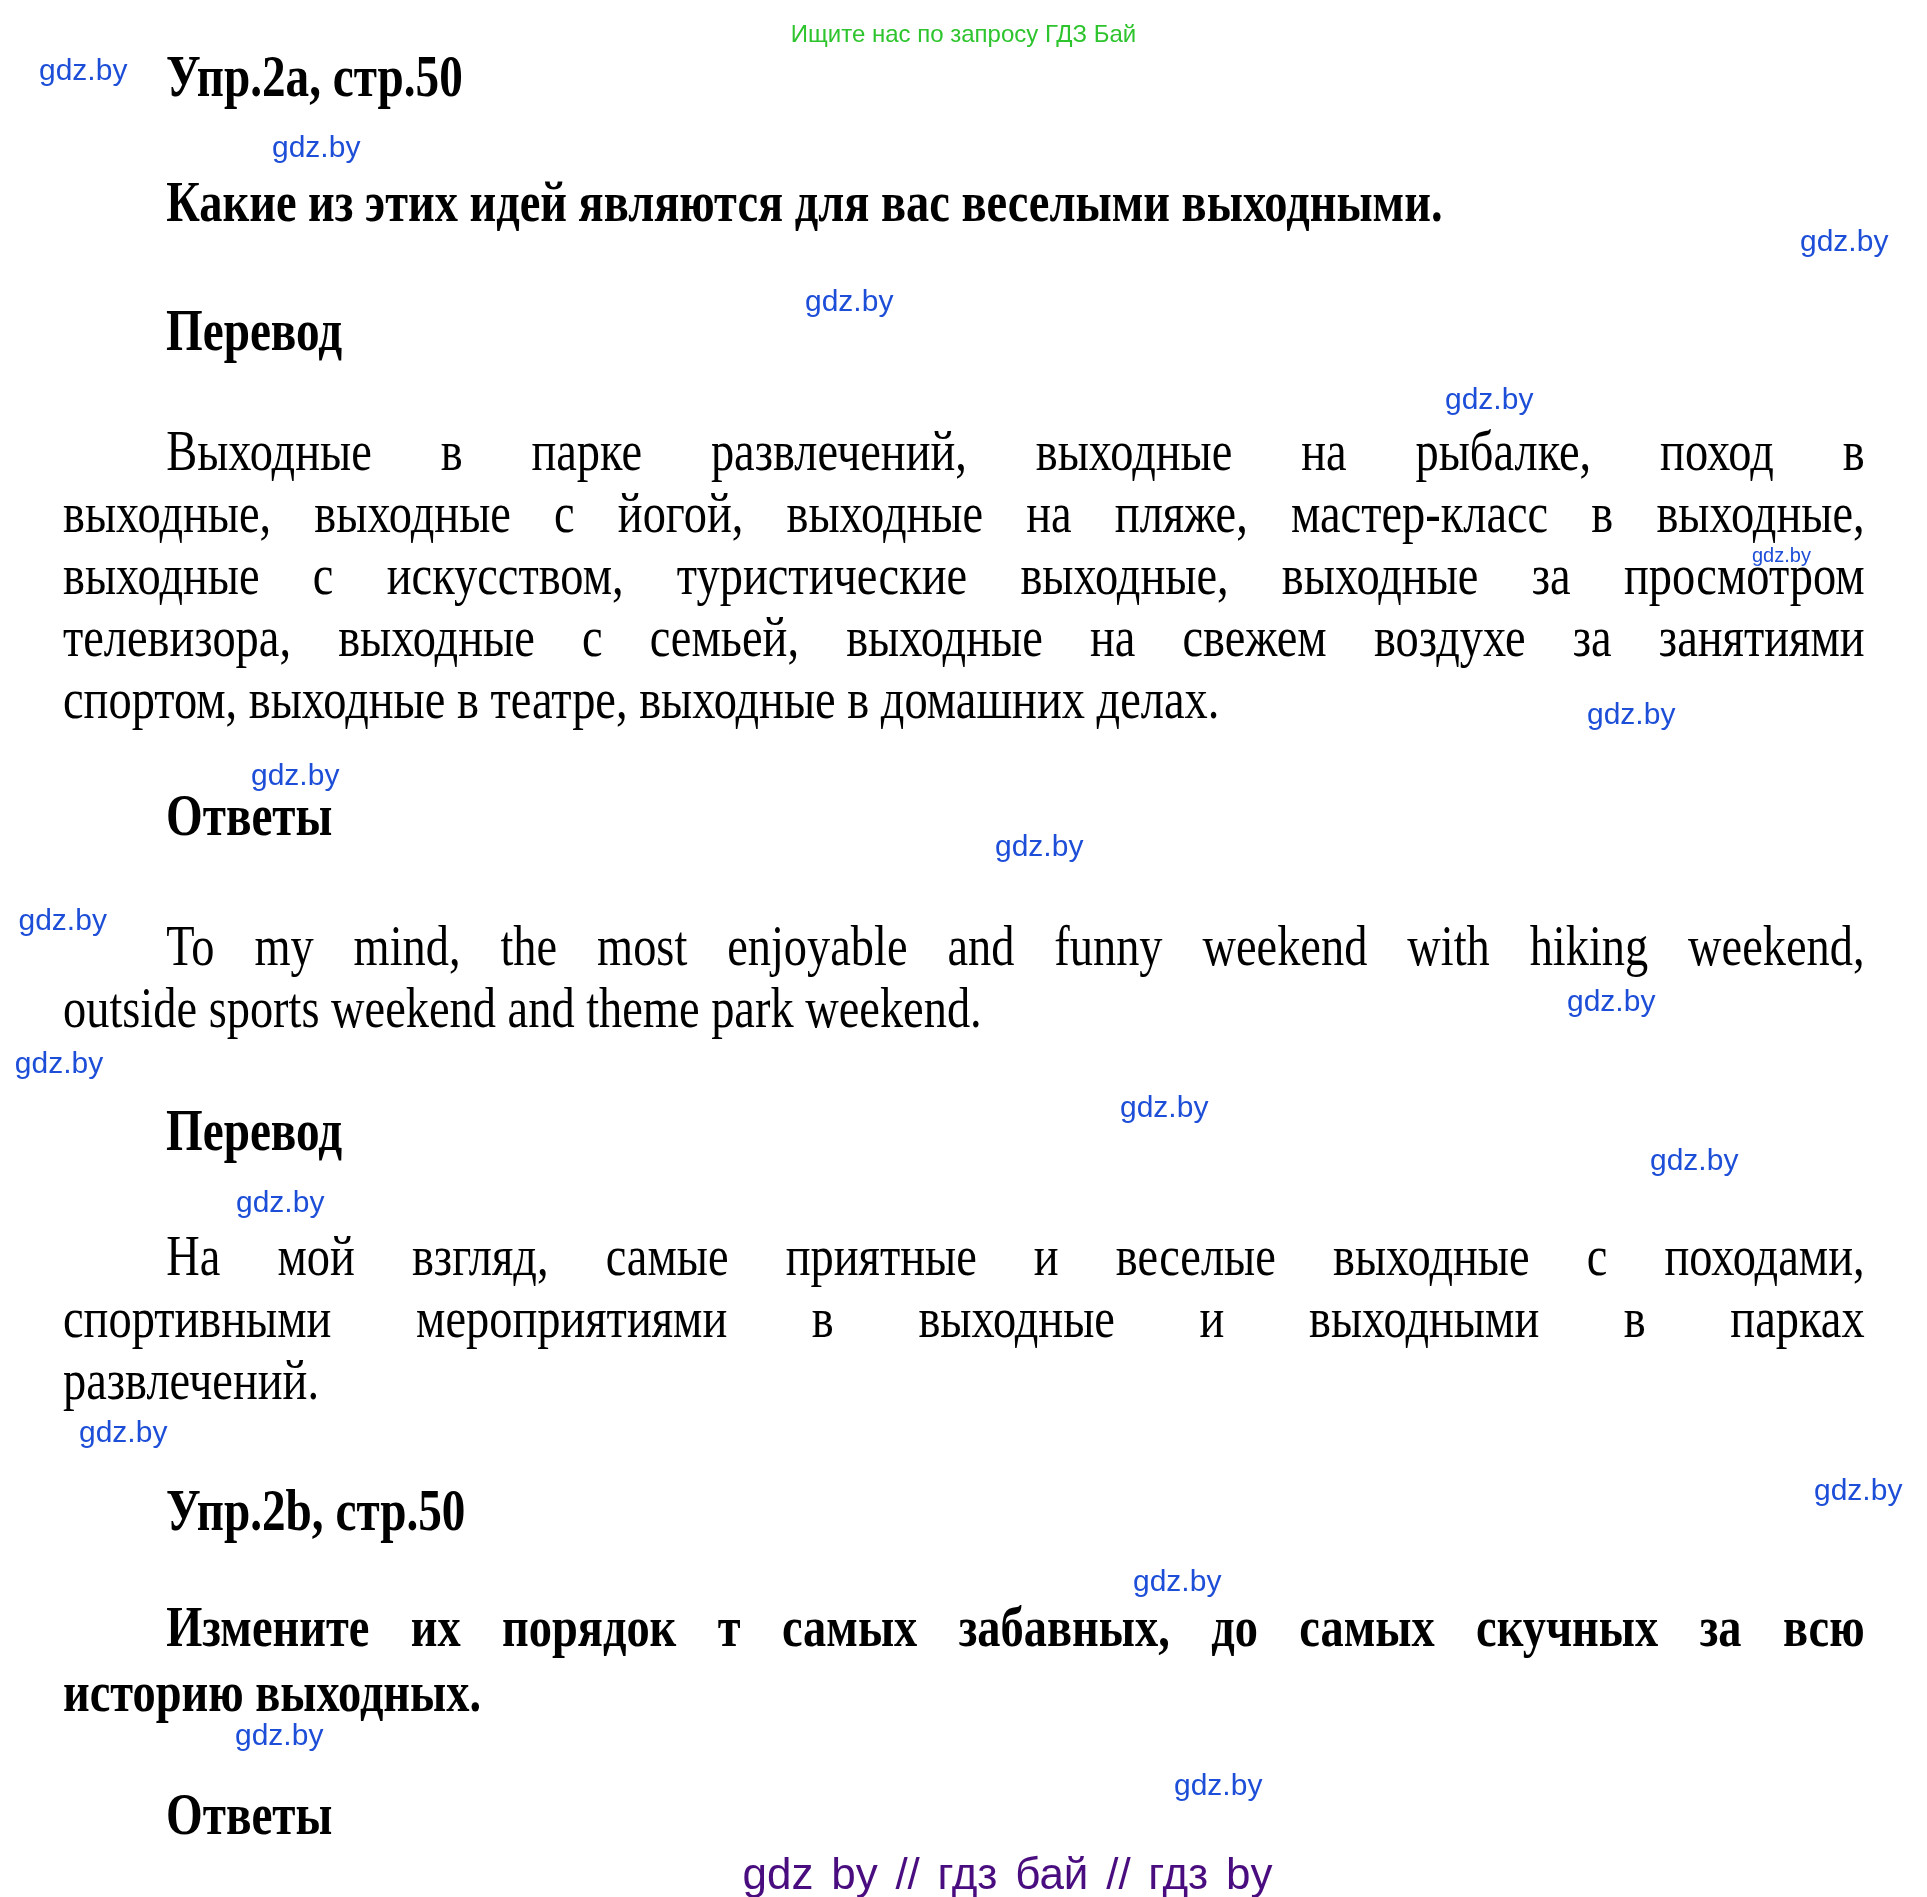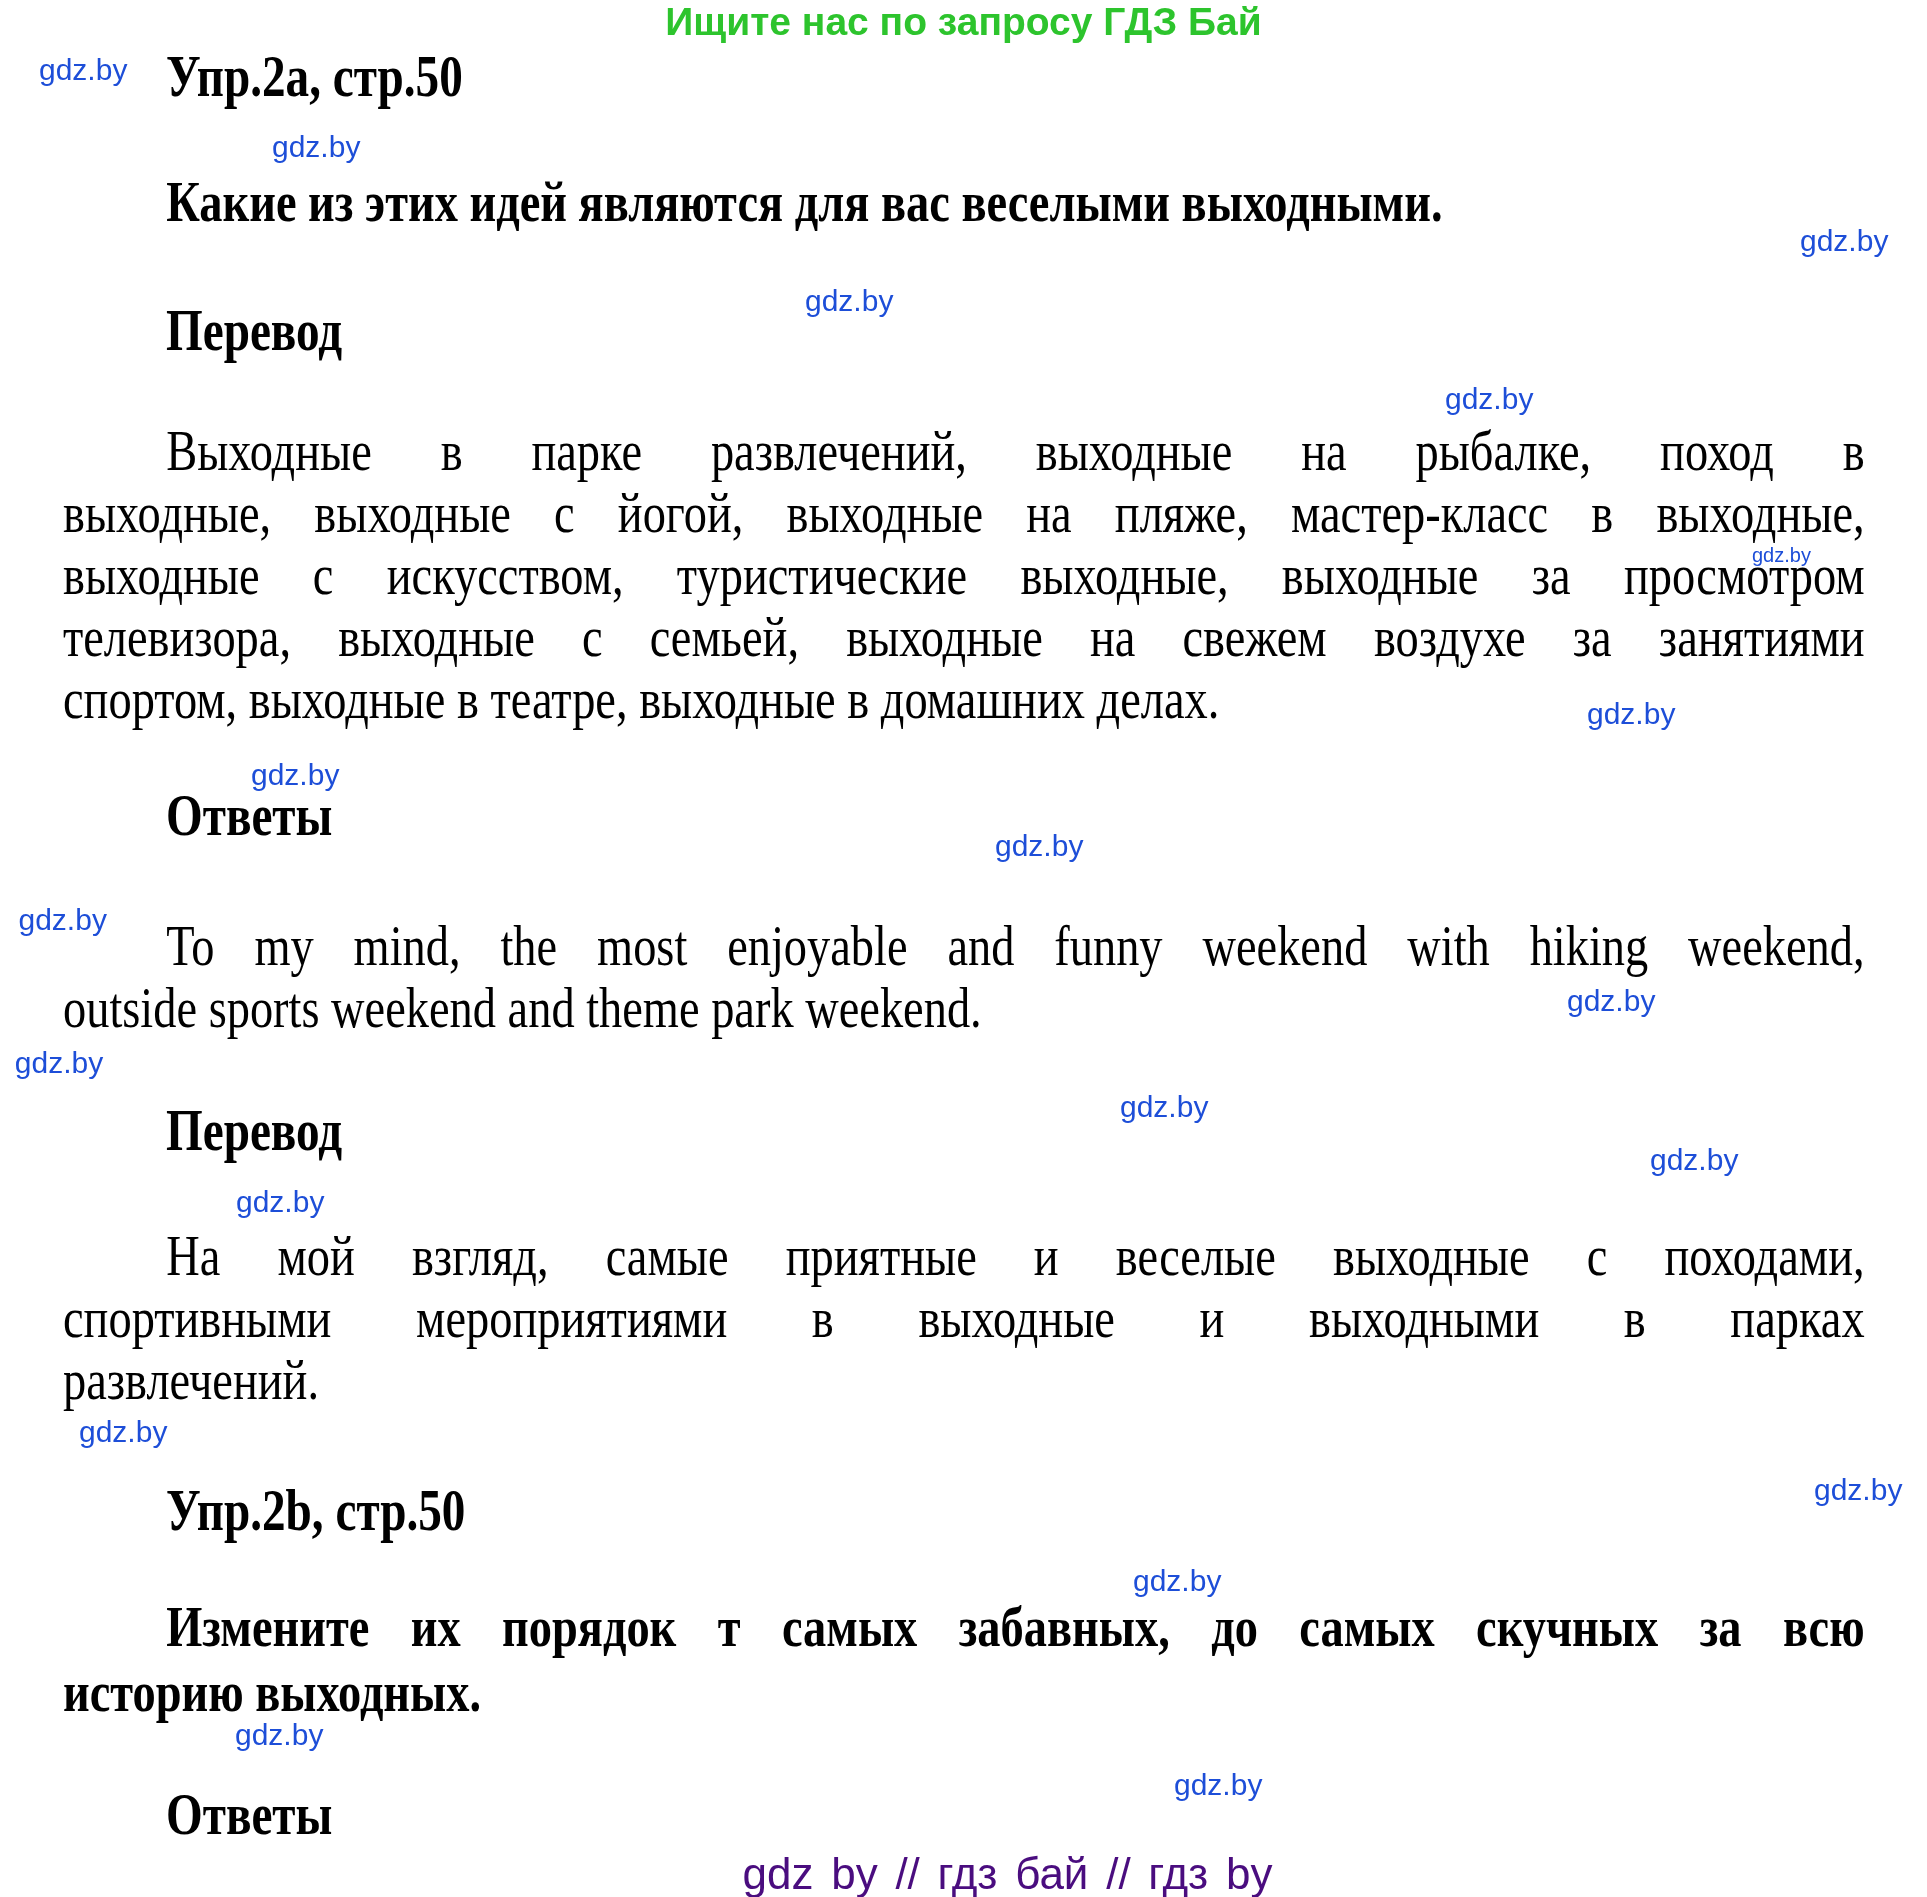--- a/index.html
+++ b/index.html
@@ -2,23 +2,23 @@
 <html style="font-size:14.8px"><head>
 <meta charset="utf-8">
 <style>
   html,body{margin:0;padding:0;}
   body{
     width:1927px;height:1898px;position:relative;background:#ffffff;
     font-family:"Liberation Serif", serif;color:#000;overflow:hidden;
   }
   
   .banner{
-    position:absolute;top:4px;left:0;width:1927px;text-align:center;
-    font-family:"Liberation Sans", sans-serif;font-size:39px;line-height:35px;
-    color:#2dc42d;font-weight:700;
+    position:absolute;top:16px;left:0;width:1927px;text-align:center;
+    font-family:"Liberation Sans", sans-serif;font-size:24px;line-height:35px;
+    color:#2dc42d;font-weight:400;
   }
   
   .wm{
     position:absolute;font-family:"Liberation Sans", sans-serif;
     font-size:30px;line-height:30px;color:#1d4ed8;white-space:nowrap;
   }
   .wm-sm{font-size:20px;line-height:20px;}
   
   .heading{
     position:absolute;left:166px;font-weight:bold;font-size:59px;line-height:68px;

